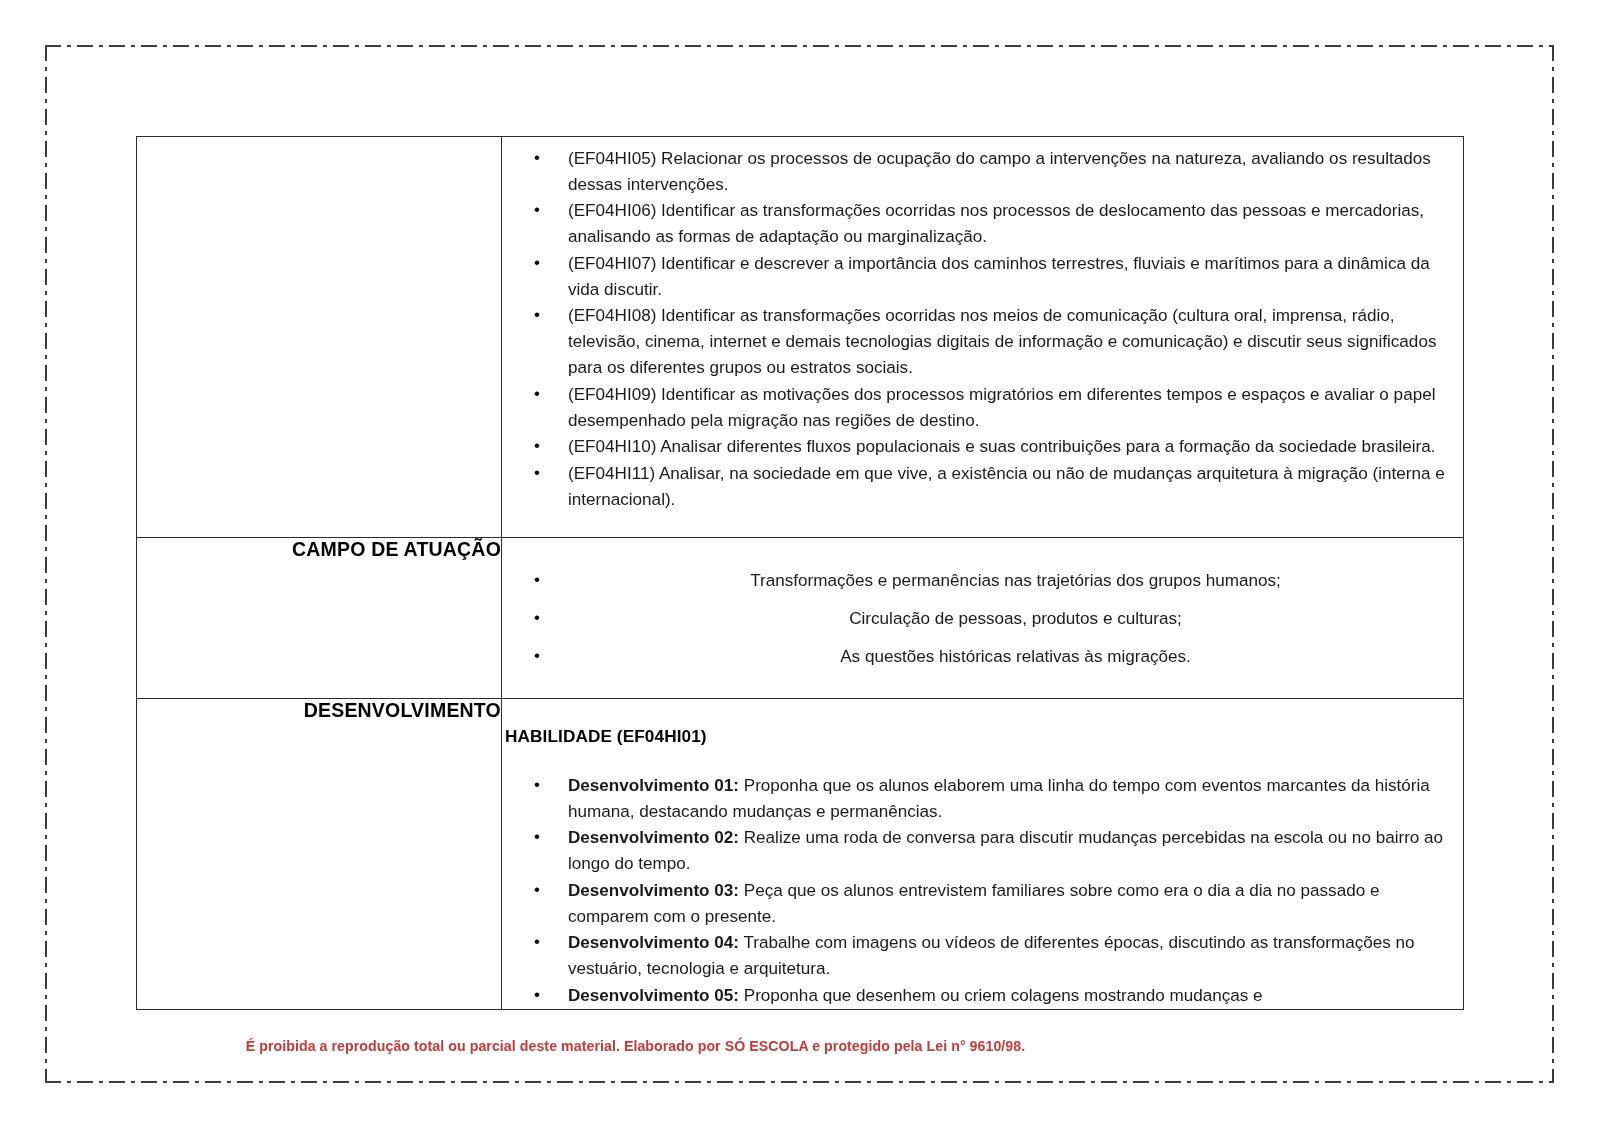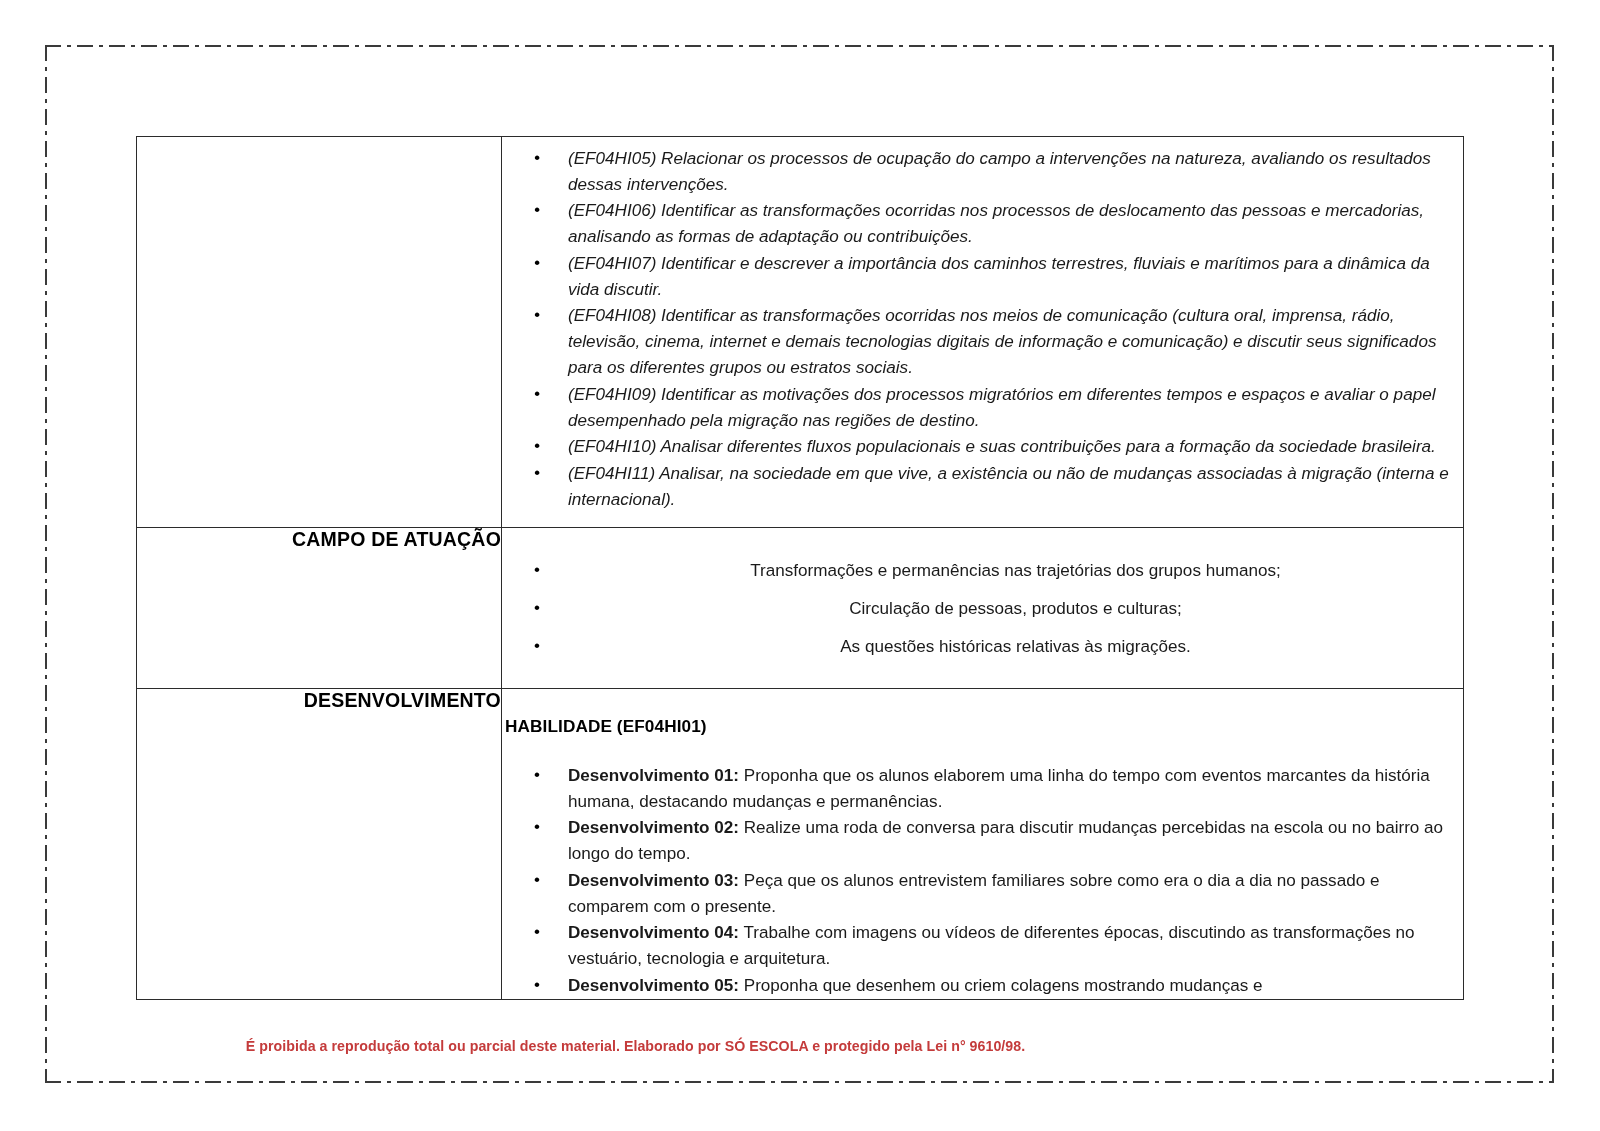--- a/index.html
+++ b/index.html
@@ -119,21 +119,21 @@
   .hab-title {
     font-weight: bold;
     font-size: 17.2px;
     color: #000;
     margin: 5px 0 26px 3px;
     letter-spacing: 0.1px;
   }
 
   .lead { font-weight: bold; }
 
-  .row-1 .body-cell { padding-top: 9px; padding-bottom: 14px; font-style: italic; }
+  .row-1 .body-cell { padding-top: 9px; padding-bottom: 24px; }
   .row-2 .body-cell { padding-top: 30px; padding-bottom: 28px; }
   .row-2 ul.bl > li { margin-bottom: 12px; text-align: center; }
   .row-2 ul.bl > li:last-child { margin-bottom: 0; }
   .row-3 .body-cell { padding-top: 22px; padding-bottom: 0; }
   .row-3 { height: 310px; }
   .row-3 .body-inner { overflow: hidden; max-height: 296px; }
 
   .footer-note {
     position: absolute;
     left: 0;
@@ -163,26 +163,26 @@
       <col class="col-label">
       <col class="col-body">
     </colgroup>
     <tbody>
 
       <tr class="row-1">
         <td class="label-cell"></td>
         <td class="body-cell">
           <ul class="bl">
             <li>(EF04HI05) Relacionar os processos de ocupação do campo a intervenções na natureza, avaliando os resultados dessas intervenções.</li>
-            <li>(EF04HI06) Identificar as transformações ocorridas nos processos de deslocamento das pessoas e mercadorias, analisando as formas de adaptação ou contribuições.</li>
+            <li>(EF04HI06) Identificar as transformações ocorridas nos processos de deslocamento das pessoas e mercadorias, analisando as formas de adaptação ou marginalização.</li>
             <li>(EF04HI07) Identificar e descrever a importância dos caminhos terrestres, fluviais e marítimos para a dinâmica da vida discutir.</li>
             <li>(EF04HI08) Identificar as transformações ocorridas nos meios de comunicação (cultura oral, imprensa, rádio, televisão, cinema, internet e demais tecnologias digitais de informação e comunicação) e discutir seus significados para os diferentes grupos ou estratos sociais.</li>
             <li>(EF04HI09) Identificar as motivações dos processos migratórios em diferentes tempos e espaços e avaliar o papel desempenhado pela migração nas regiões de destino.</li>
             <li>(EF04HI10) Analisar diferentes fluxos populacionais e suas contribuições para a formação da sociedade brasileira.</li>
-            <li>(EF04HI11) Analisar, na sociedade em que vive, a existência ou não de mudanças associadas à migração (interna e internacional).</li>
+            <li>(EF04HI11) Analisar, na sociedade em que vive, a existência ou não de mudanças arquitetura à migração (interna e internacional).</li>
           </ul>
         </td>
       </tr>
 
       <tr class="row-2">
         <td class="label-cell">CAMPO DE ATUAÇÃO</td>
         <td class="body-cell">
           <ul class="bl spaced">
             <li>Transformações e permanências nas trajetórias dos grupos humanos;</li>
             <li>Circulação de pessoas, produtos e culturas;</li>

